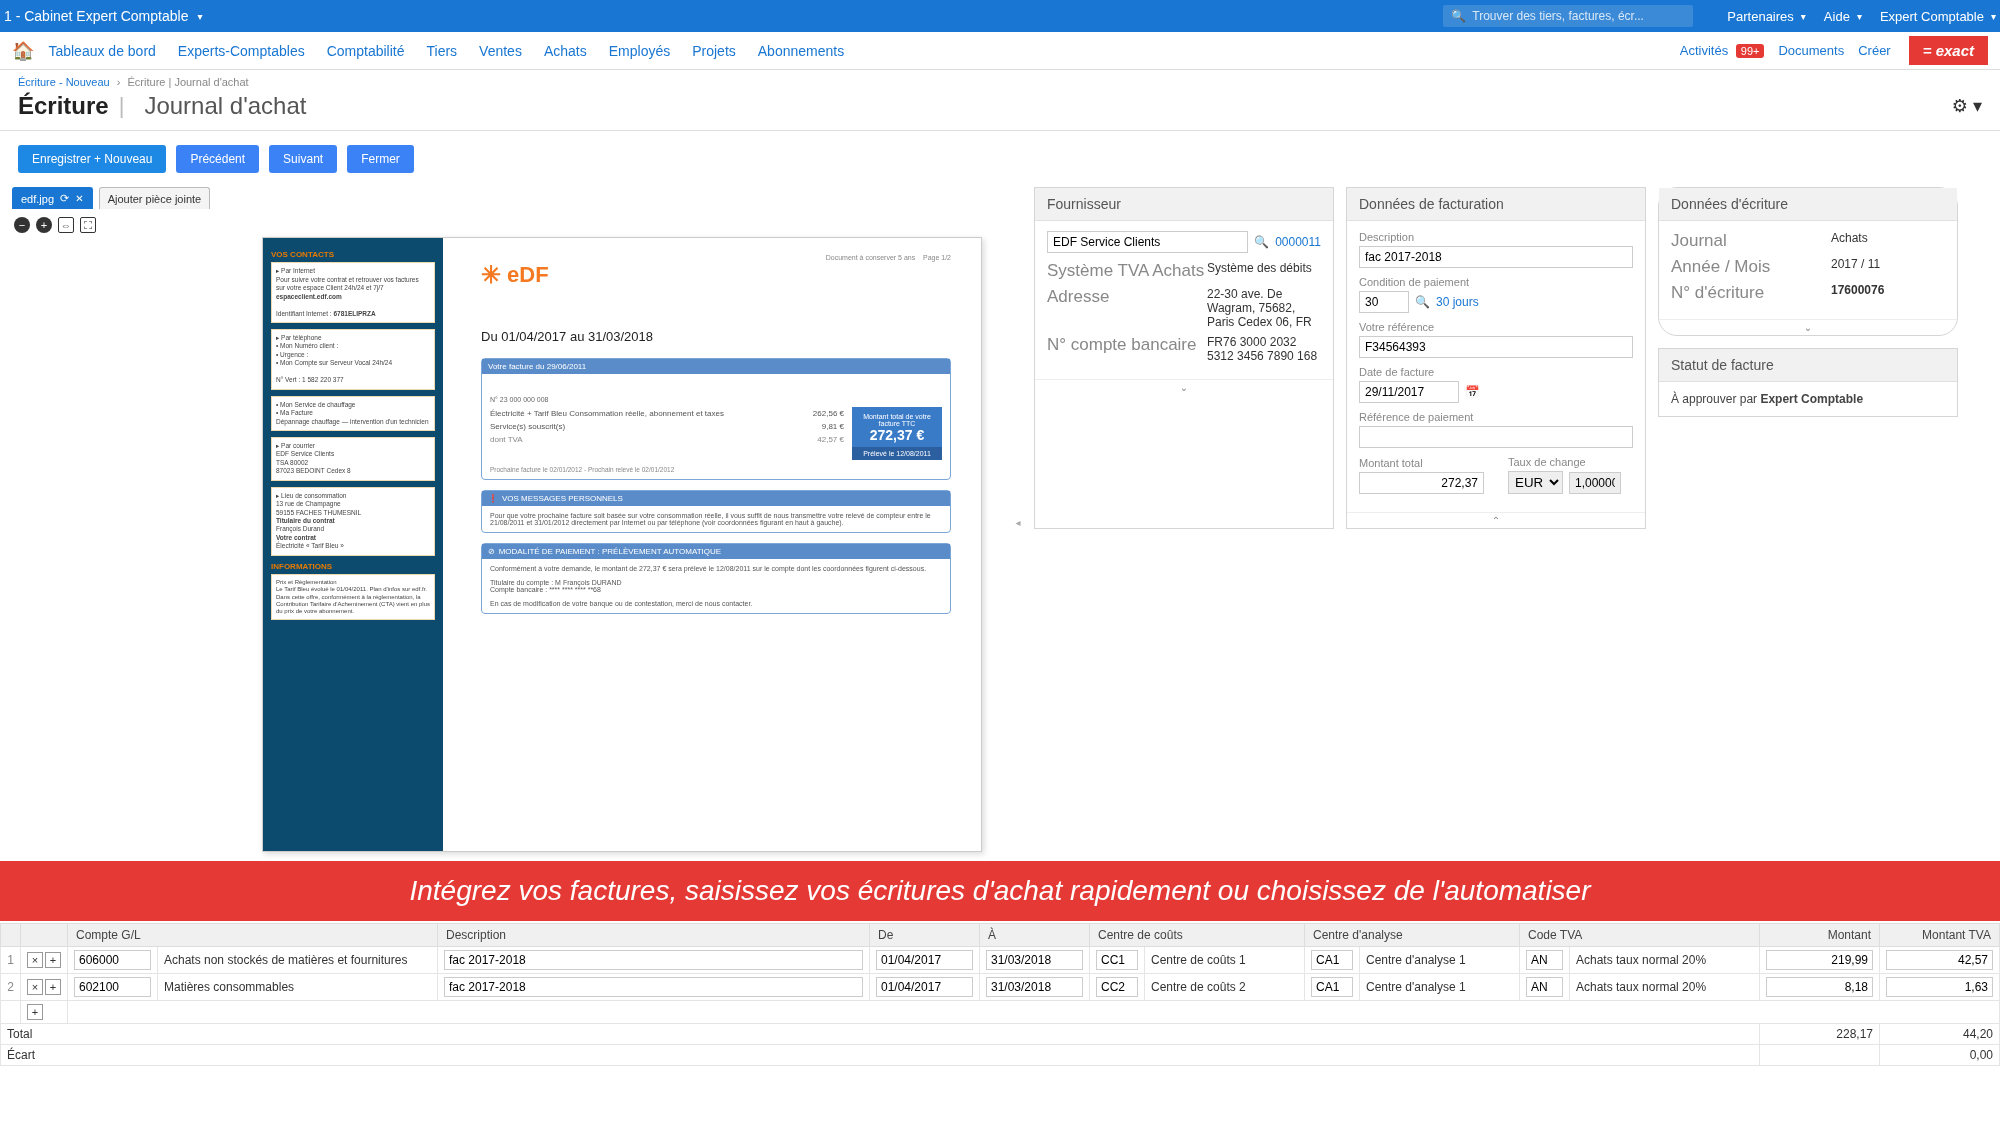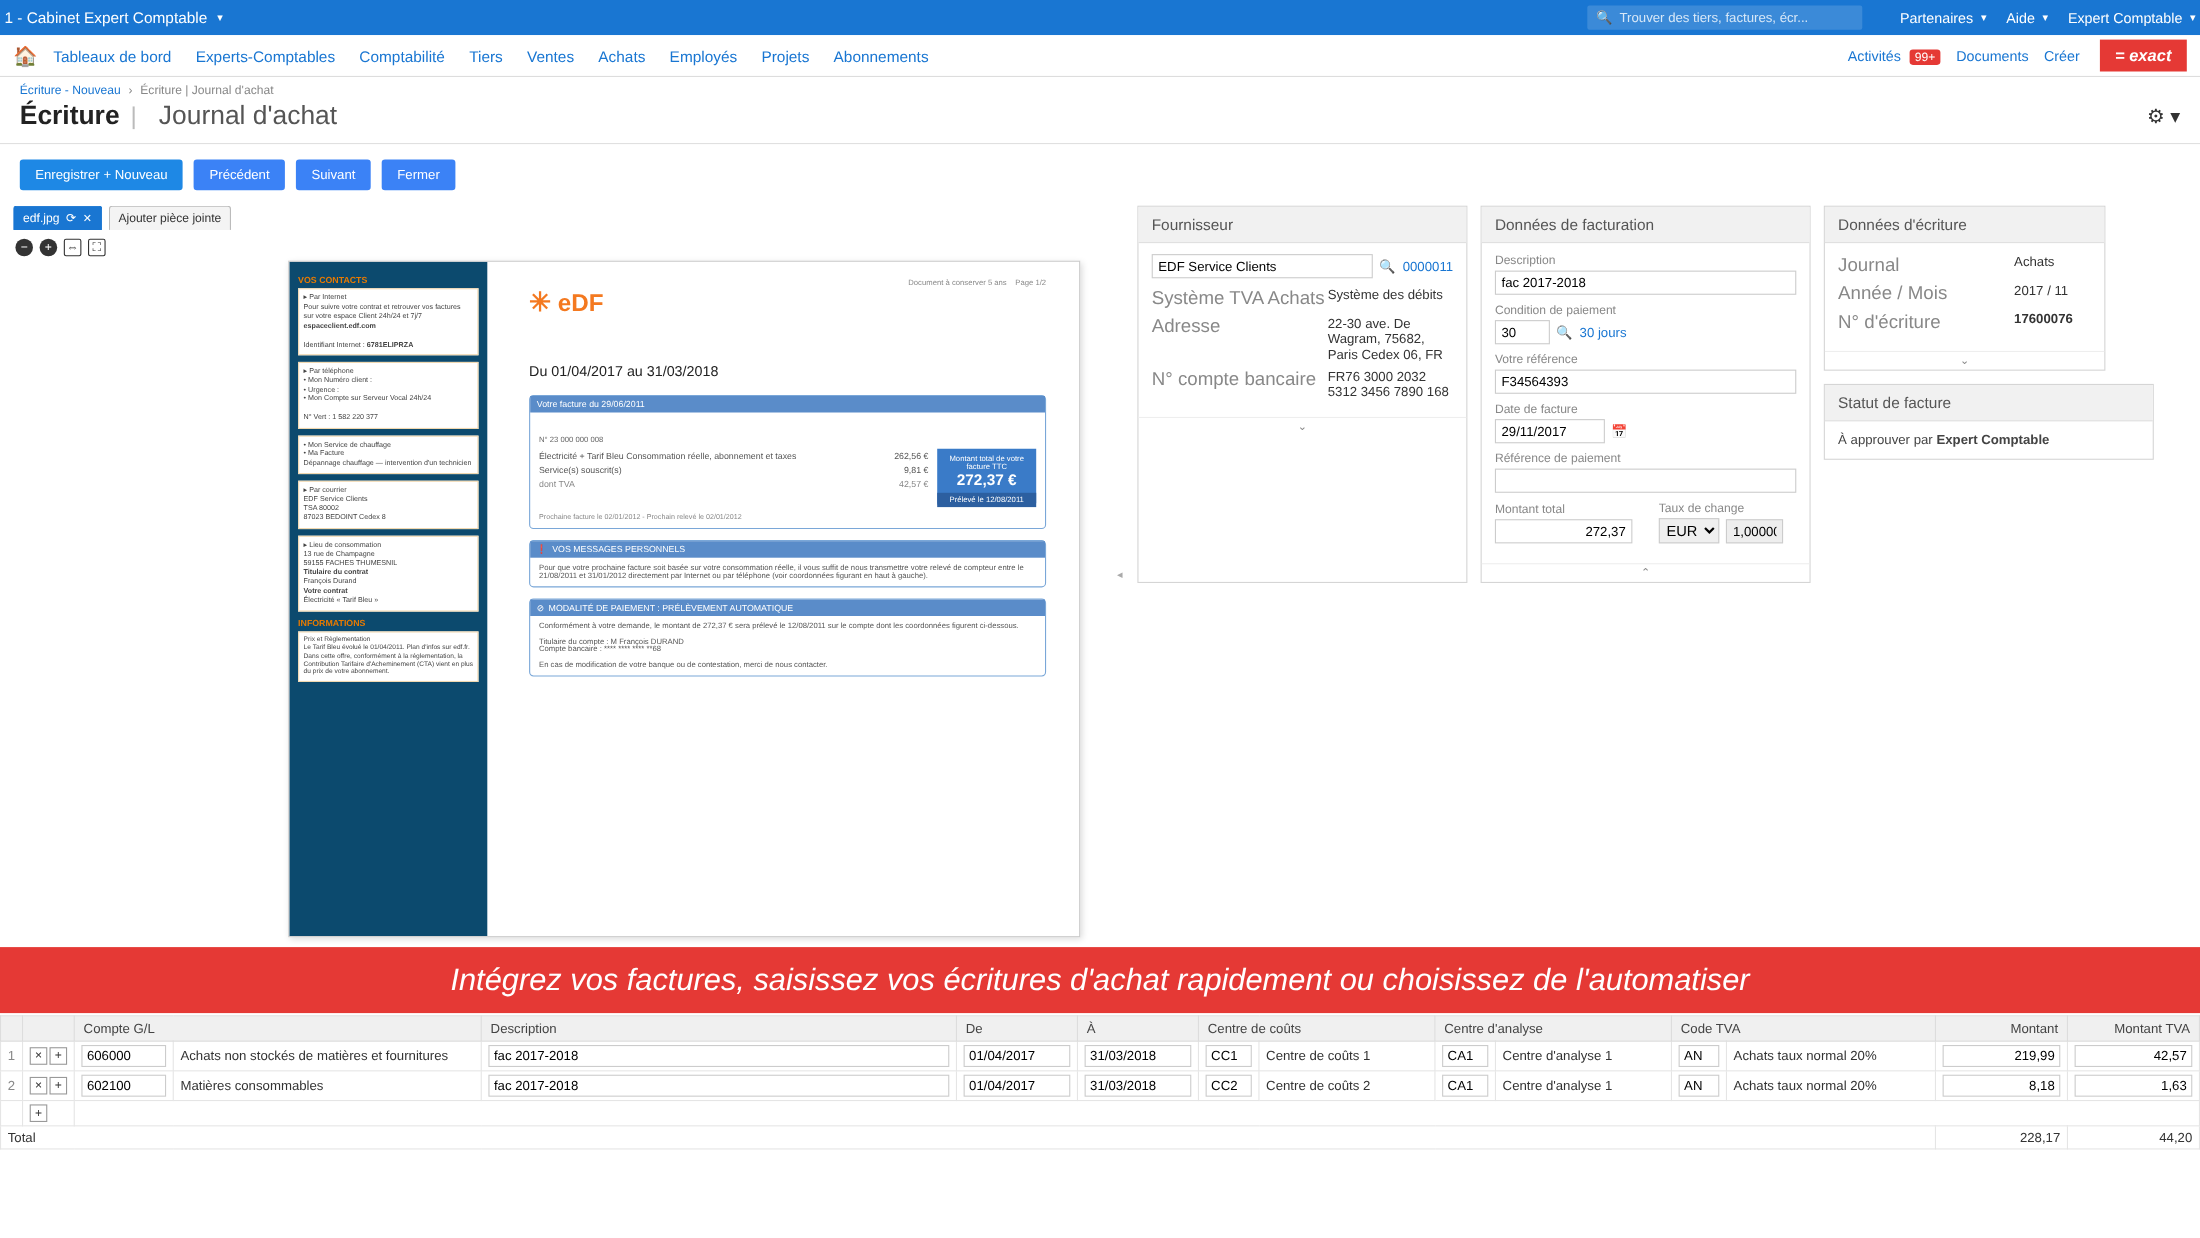--- a/index.html
+++ b/index.html
@@ -83,21 +83,21 @@
 .panel-body input[type=text] { width: 100%; border: 1px solid #ccc; padding: 3px 5px; font-size: 12px; }
 .panel-body .inline { display: flex; align-items: center; gap: 6px; }
 .panel-body .link { color: #1976d2; cursor: pointer; }
 .panel-body .static-row { display: flex; margin-bottom: 6px; }
 .panel-body .static-row .lbl { color: #888; width: 160px; font-size: 17px; }
 .panel-body .static-row .val { flex: 1; font-size: 12px; color: #333; }
 .panel .expander { text-align: center; color: #888; font-size: 10px; padding: 2px; border-top: 1px solid #eee; cursor: pointer; }
 
 .panel-supplier { width: 300px; }
 .panel-billing { width: 300px; }
-.panel-entry { width: 256px; }
+.panel-entry { width: 300px; border-radius: 19px; }
 .panel-status { width: 300px; }
 
 
 .promo-banner { background: #e53935; color: #fff; text-align: center; font-size: 28px; padding: 14px 0; font-style: italic; margin-top: 4px; }
 
 
 .grid-wrap { margin-top: 2px; }
 table.grid { width: 100%; border-collapse: collapse; font-size: 12px; }
 table.grid th { background: #f0f0f0; border: 1px solid #ddd; padding: 4px 8px; text-align: left; font-weight: normal; color: #444; }
 table.grid td { border: 1px solid #e5e5e5; padding: 3px 6px; background: #fff; }
@@ -415,15 +415,20 @@
               <span>+</span>
             </div>
           </td>
       <td colspan="13"></td>
     </tr>
     <tr>
       <td colspan="13">Total</td>
       <td class="num">228,17</td>
       <td class="num">44,20</td>
     </tr>
+    <tr>
+      <td colspan="13">Écart</td>
+      <td class="num"></td>
+      <td class="num">0,00</td>
+    </tr>
   </tbody>
 </table>
 </div>
 
 </body></html>

